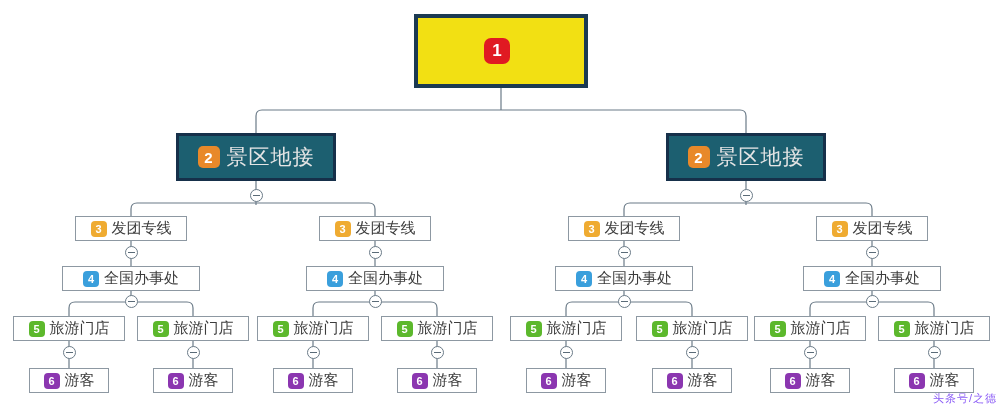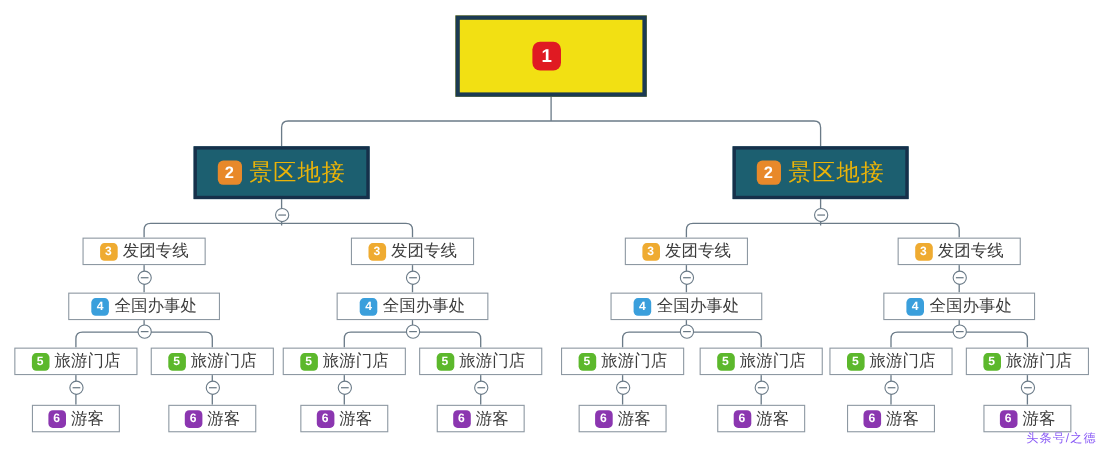--- a/index.html
+++ b/index.html
@@ -81,21 +81,21 @@
   }
   .lv2 .badge {
     width: 22px;
     height: 22px;
     border-radius: 5px;
     background: #e8892a;
     font-size: 15px;
     margin-right: 7px;
   }
   .lv2 .label {
-    color: #eab308;
+    color: #e5e5e5;
     font-size: 21px;
     letter-spacing: 1px;
   }
 
   
   .plain {
     border: 1px solid #8d98a2;
     padding: 0 7px;
   }
   .plain .badge {

